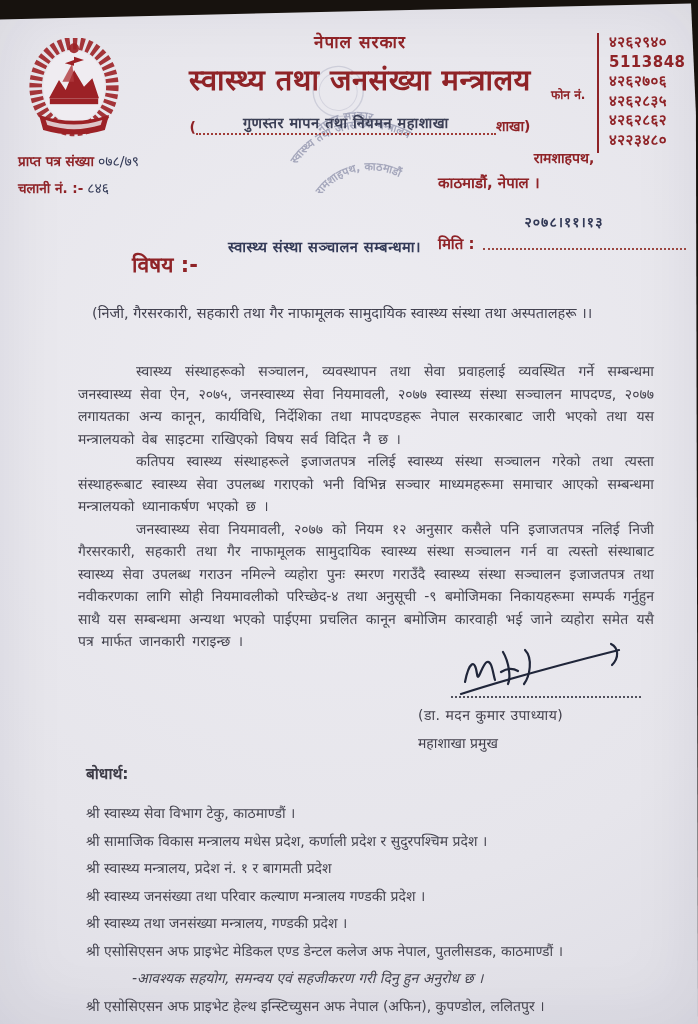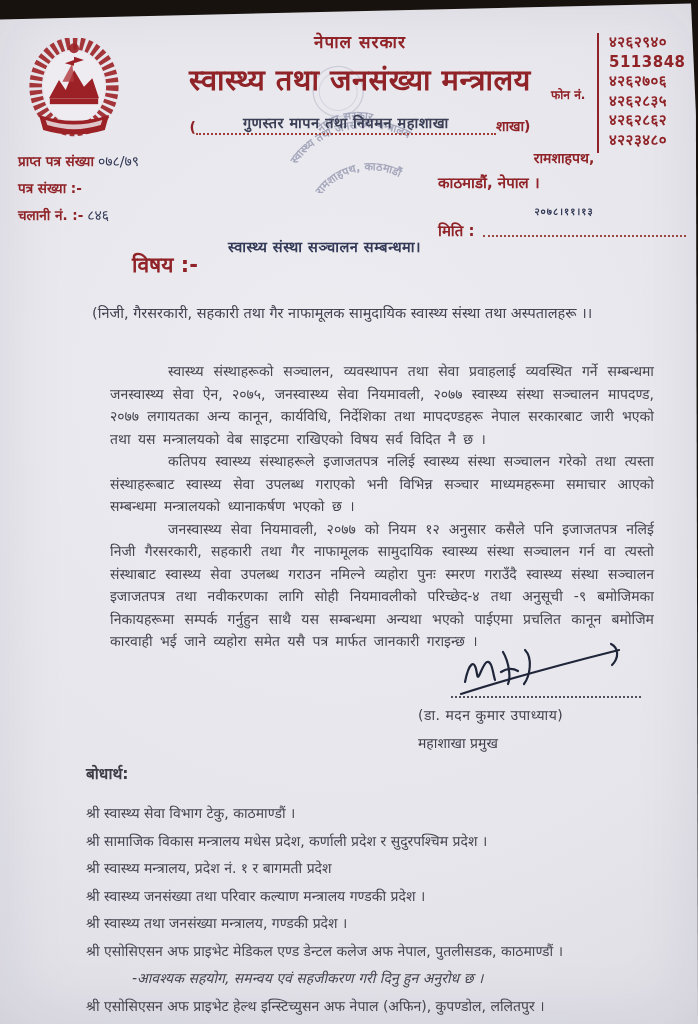--- a/index.html
+++ b/index.html
@@ -38,36 +38,36 @@
   .stamp { position:absolute; left:246px; top:52px; width:210px; height:180px; opacity:.55; pointer-events:none; }
 
   
   .meta-left { position:absolute; left:18px; top:148px; }
   .meta-left .row { font-size:13.5px; font-weight:bold; color:#8f2327; line-height:27px; white-space:nowrap; }
   .meta-left .hand-val { font-weight:normal; font-size:14px; margin-left:4px; }
 
   .meta-right { position:absolute; left:438px; top:148px; width:252px; }
   .addr1 { text-align:center; font-size:14px; font-weight:bold; color:#8f2327; }
   .addr2 { text-align:left; font-size:15px; font-weight:bold; color:#8f2327; margin-top:5px; }
-  .hand-date { text-align:center; font-size:10px; font-weight:bold; margin-top:12px; letter-spacing:1px; }
+  .hand-date { text-align:center; font-size:14px; font-weight:bold; margin-top:20px; letter-spacing:1px; }
   .date-row { display:flex; align-items:flex-end; margin-top:2px; }
   .date-label { font-size:15px; font-weight:bold; color:#8f2327; white-space:nowrap; }
   .date-dots { flex:1; border-bottom:2px dotted #9c4742; margin:0 4px 3px 8px; }
 
   
   .subject-hand { position:absolute; left:228px; top:236px; font-size:14.5px; font-weight:bold;
                   letter-spacing:.5px; }
   .subject-label { position:absolute; left:132px; top:250px; font-size:21px; font-weight:bold; color:#8f2327; }
 
   
   .recipient { position:absolute; left:92px; top:300px; width:560px; }
   .recipient div { font-size:14.5px; color:#434250; line-height:27px; }
 
   
-  .letter-body { position:absolute; left:78px; right:44px; top:360px;margin-left:32px; }
+  .letter-body { position:absolute; left:78px; right:44px; top:360px; }
   .letter-body p { margin:0; font-size:14px; line-height:22.5px; color:#45444f;
                    text-align:justify; text-indent:58px; word-spacing:3px; }
 
   
   .sig-block { position:absolute; left:418px; top:638px; width:256px; }
   .sig-scribble { display:block; margin:0 auto; }
   .sig-dots { width:190px; border-bottom:2px dotted #50505c; margin:-4px auto 0; }
   .sig-name  { font-size:14px; color:#413f4b; margin-top:7px; letter-spacing:.5px; }
   .sig-title { font-size:14px; color:#413f4b; margin-top:9px; }
 
@@ -134,23 +134,20 @@
       <div>४२६२८३५</div>
       <div>४२६२८६२</div>
       <div>४२२३४८०</div>
     </div>
 
     <div class="meta-left">
       <div class="row">
         <span>प्राप्त पत्र संख्या</span><span class="hand hand-val">०७८/७९</span>
       </div>
       <div class="row">
-        <span>पत्र संख्या :-</span>
-      </div>
-      <div class="row">
         <span>चलानी नं. :-</span><span class="hand hand-val">८४६</span>
       </div>
     </div>
 
     <div class="meta-right">
       <div class="addr1">रामशाहपथ,</div>
       <div class="addr2">काठमाडौं, नेपाल ।</div>
       <div class="hand hand-date">२०७८।११।१३</div>
       <div class="date-row">
         <span class="date-label">मिति :</span>

